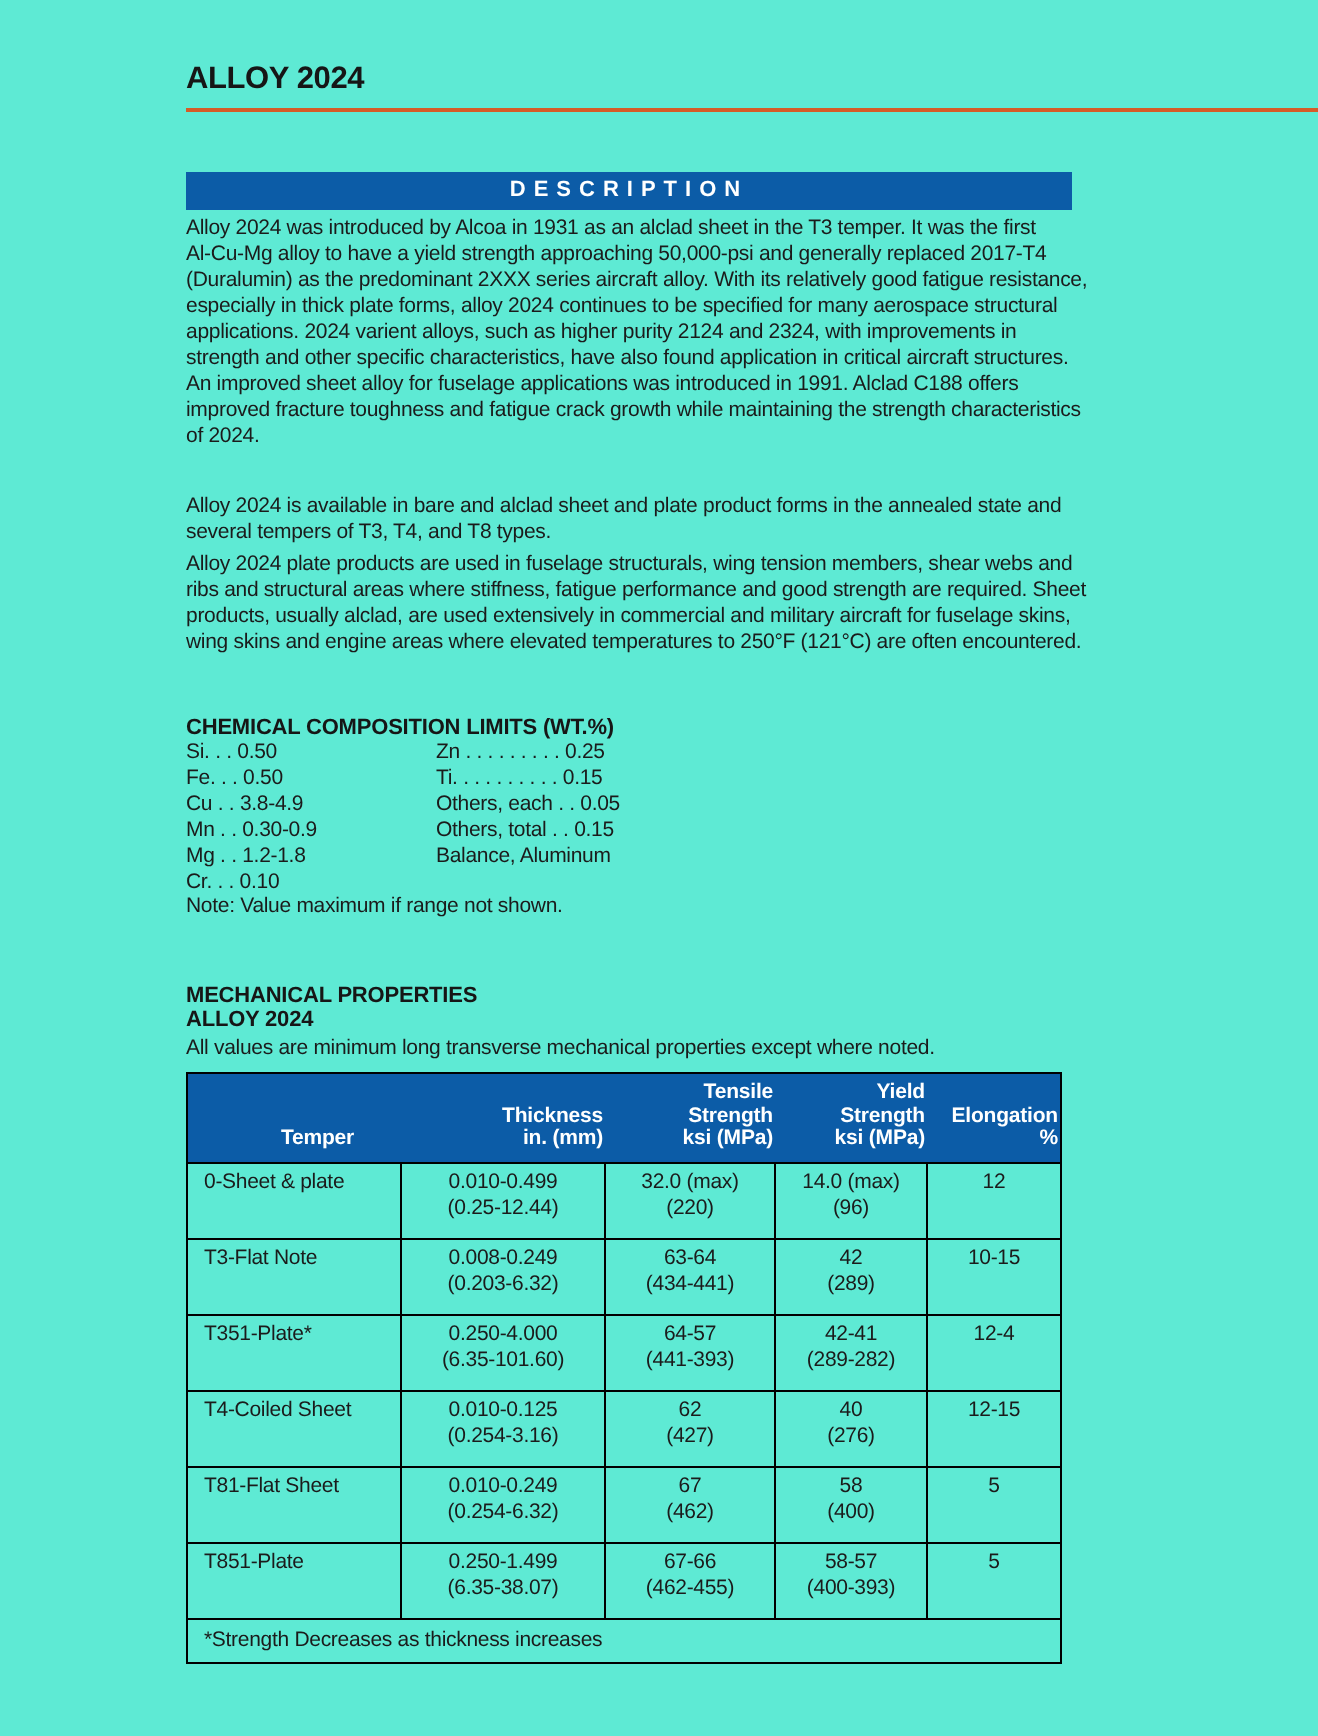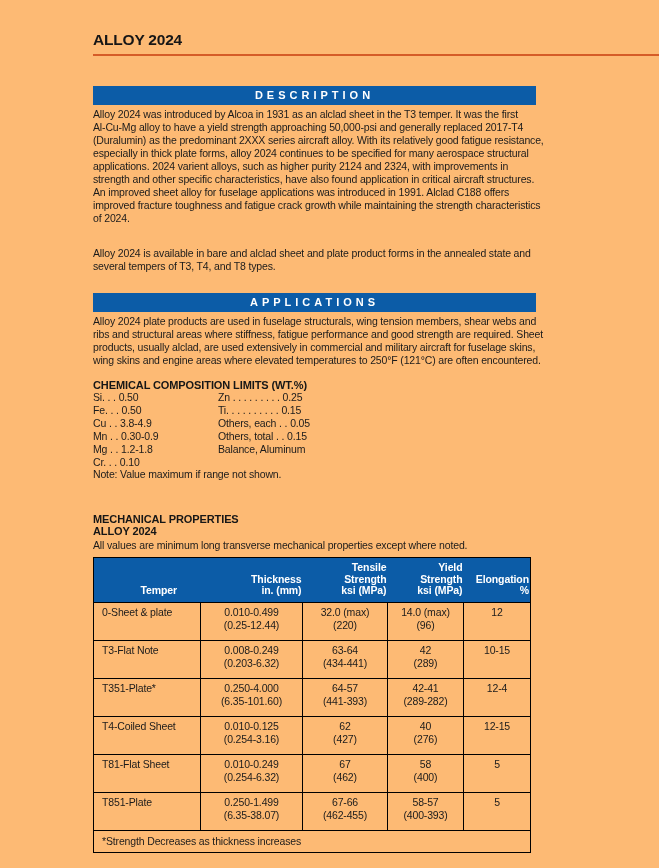--- a/index.html
+++ b/index.html
@@ -1,20 +1,20 @@
 <!DOCTYPE html>
 <html><head>
 <meta charset="utf-8">
 <style>
   html, body { margin: 0; padding: 0; background: #ffffff; }
   .page {
     position: relative;
     width: 659px;
     height: 868px;
-    background: #fdba74;
+    background: #5eead4;
     overflow: hidden;
     font-family: "Liberation Sans", sans-serif;
     color: #1b1b1b;
   }
   .content {
     position: absolute;
     left: 93px;
     top: 0;
     width: 480px;
   }
@@ -46,21 +46,21 @@
   .banner.apps { margin-top: 20px; }
   .para {
     margin-top: 3px;
     font-size: 10.5px;
     line-height: 13px;
     letter-spacing: -0.15px;
     white-space: nowrap;
   }
   .para.second { margin-top: 22px; }
   .sec-heading {
-    margin-top: 12px;
+    margin-top: 30px;
     font-size: 11px;
     font-weight: bold;
     letter-spacing: -0.1px;
     color: #161616;
   }
   .sec-heading.tight { margin-top: 0; }
   .comp {
     display: flex;
     font-size: 10.5px;
     line-height: 12.9px;
@@ -125,21 +125,20 @@
 <div class="page">
   <div class="content">
 
     <div class="doc-title">ALLOY 2024</div>
     <div class="title-rule"></div>
 
     <div class="banner desc">DESCRIPTION</div>
     <div class="para">Alloy 2024 was introduced by Alcoa in 1931 as an alclad sheet in the T3 temper. It was the first<br>Al-Cu-Mg alloy to have a yield strength approaching 50,000-psi and generally replaced 2017-T4<br>(Duralumin) as the predominant 2XXX series aircraft alloy. With its relatively good fatigue resistance,<br>especially in thick plate forms, alloy 2024 continues to be specified for many aerospace structural<br>applications. 2024 varient alloys, such as higher purity 2124 and 2324, with improvements in<br>strength and other specific characteristics, have also found application in critical aircraft structures.<br>An improved sheet alloy for fuselage applications was introduced in 1991. Alclad C188 offers<br>improved fracture toughness and fatigue crack growth while maintaining the strength characteristics<br>of 2024.</div>
     <div class="para second">Alloy 2024 is available in bare and alclad sheet and plate product forms in the annealed state and<br>several tempers of T3, T4, and T8 types.</div>
 
-    <div class="banner apps">APPLICATIONS</div>
     <div class="para">Alloy 2024 plate products are used in fuselage structurals, wing tension members, shear webs and<br>ribs and structural areas where stiffness, fatigue performance and good strength are required. Sheet<br>products, usually alclad, are used extensively in commercial and military aircraft for fuselage skins,<br>wing skins and engine areas where elevated temperatures to 250°F (121°C) are often encountered.</div>
 
     <div class="sec-heading">CHEMICAL COMPOSITION LIMITS (WT.%)</div>
     <div class="comp">
       <div class="comp-left">Si. . . 0.50<br>Fe. . . 0.50<br>Cu . . 3.8-4.9<br>Mn . . 0.30-0.9<br>Mg . . 1.2-1.8<br>Cr. . . 0.10</div>
       <div class="comp-right">Zn . . . . . . . . . 0.25<br>Ti. . . . . . . . . . 0.15<br>Others, each . . 0.05<br>Others, total . . 0.15<br>Balance, Aluminum</div>
     </div>
     <div class="comp-note">Note: Value maximum if range not shown.</div>
 
     <div class="mech-block">

